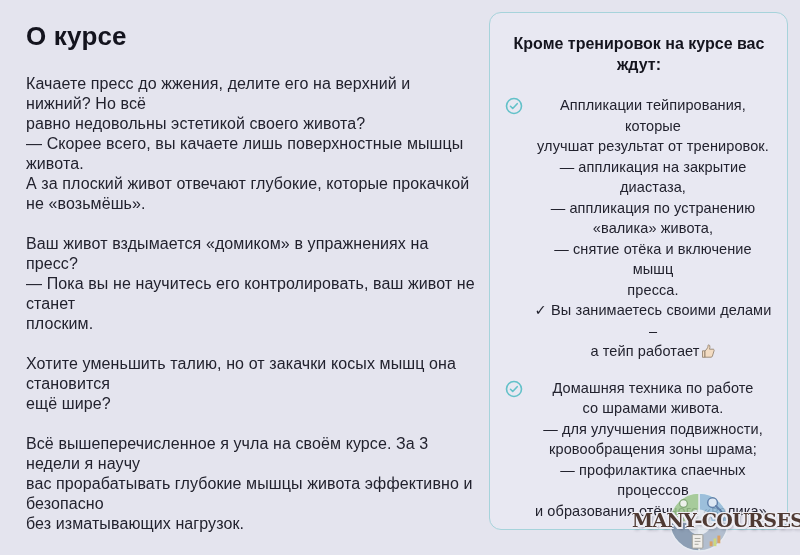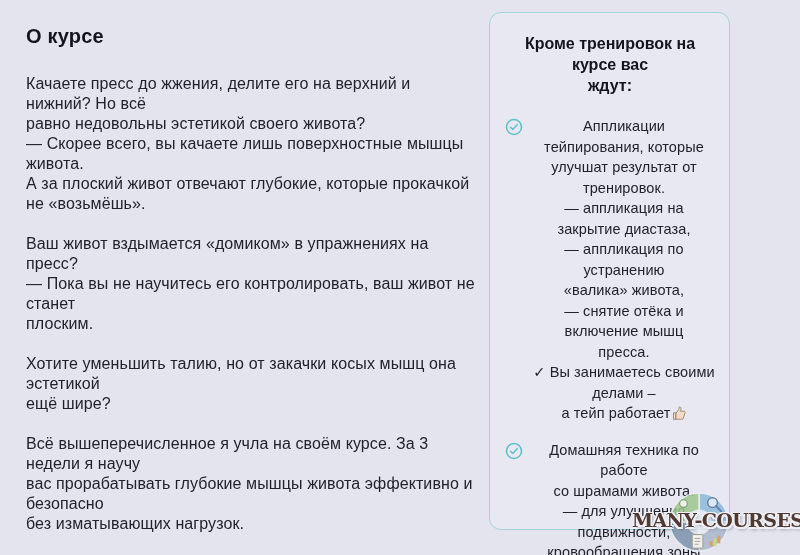--- a/index.html
+++ b/index.html
@@ -21,21 +21,21 @@
   }
 
   
   .left-col {
     position: absolute;
     left: 26px;
     top: 20px;
     width: 452px;
   }
   .page-heading {
-    font-size: 20px;
+    font-size: 26px;
     line-height: 32px;
     font-weight: 700;
     color: #14141e;
     margin: 0 0 22px 0;
     letter-spacing: 0.2px;
   }
   .about-paragraph {
     font-size: 16px;
     line-height: 20px;
     font-weight: 500;
@@ -43,21 +43,21 @@
     margin: 0 0 20px 0;
     white-space: pre-line;
     letter-spacing: 0.1px;
   }
 
   
   .benefits-card {
     position: absolute;
     left: 489px;
     top: 12px;
-    width: 241px;
+    width: 299px;
     height: 518px;
     box-sizing: border-box;
     border: 1px solid #a6d3db;
     border-radius: 12px;
     background: rgba(240, 240, 248, 0.35);
     padding: 20px 14px 0 15px;
   }
   .card-title {
     font-size: 16px;
     line-height: 21px;
@@ -134,21 +134,21 @@
   <div class="left-col">
     <h1 class="page-heading">О курсе</h1>
     <p class="about-paragraph">Качаете пресс до жжения, делите его на верхний и нижний? Но всё
 равно недовольны эстетикой своего живота?
 — Скорее всего, вы качаете лишь поверхностные мышцы живота.
 А за плоский живот отвечают глубокие, которые прокачкой
 не «возьмёшь».</p>
     <p class="about-paragraph">Ваш живот вздымается «домиком» в упражнениях на пресс?
 — Пока вы не научитесь его контролировать, ваш живот не станет
 плоским.</p>
-    <p class="about-paragraph">Хотите уменьшить талию, но от закачки косых мышц она эстетикой
+    <p class="about-paragraph">Хотите уменьшить талию, но от закачки косых мышц она становится
 ещё шире?</p>
     <p class="about-paragraph">Всё вышеперечисленное я учла на своём курсе. За 3 недели я научу
 вас прорабатывать глубокие мышцы живота эффективно и безопасно
 без изматывающих нагрузок.</p>
 
   </div>
 
   <div class="benefits-card">
     <h2 class="card-title">Кроме тренировок на курсе вас
 ждут:</h2>

